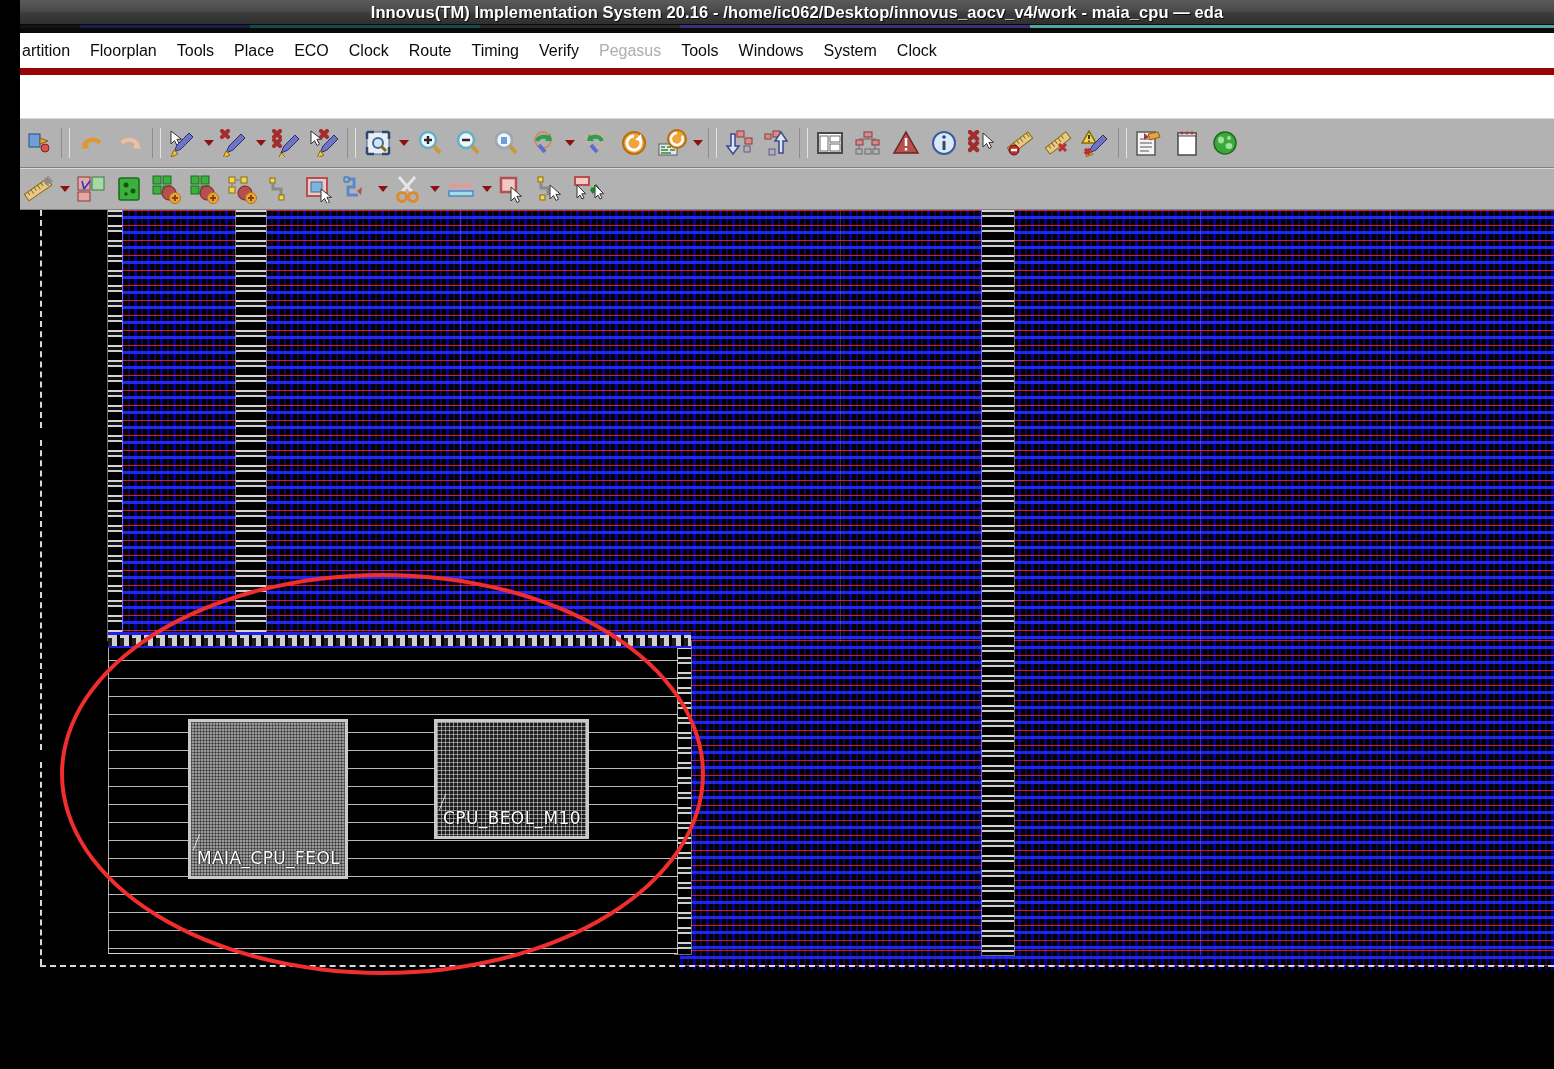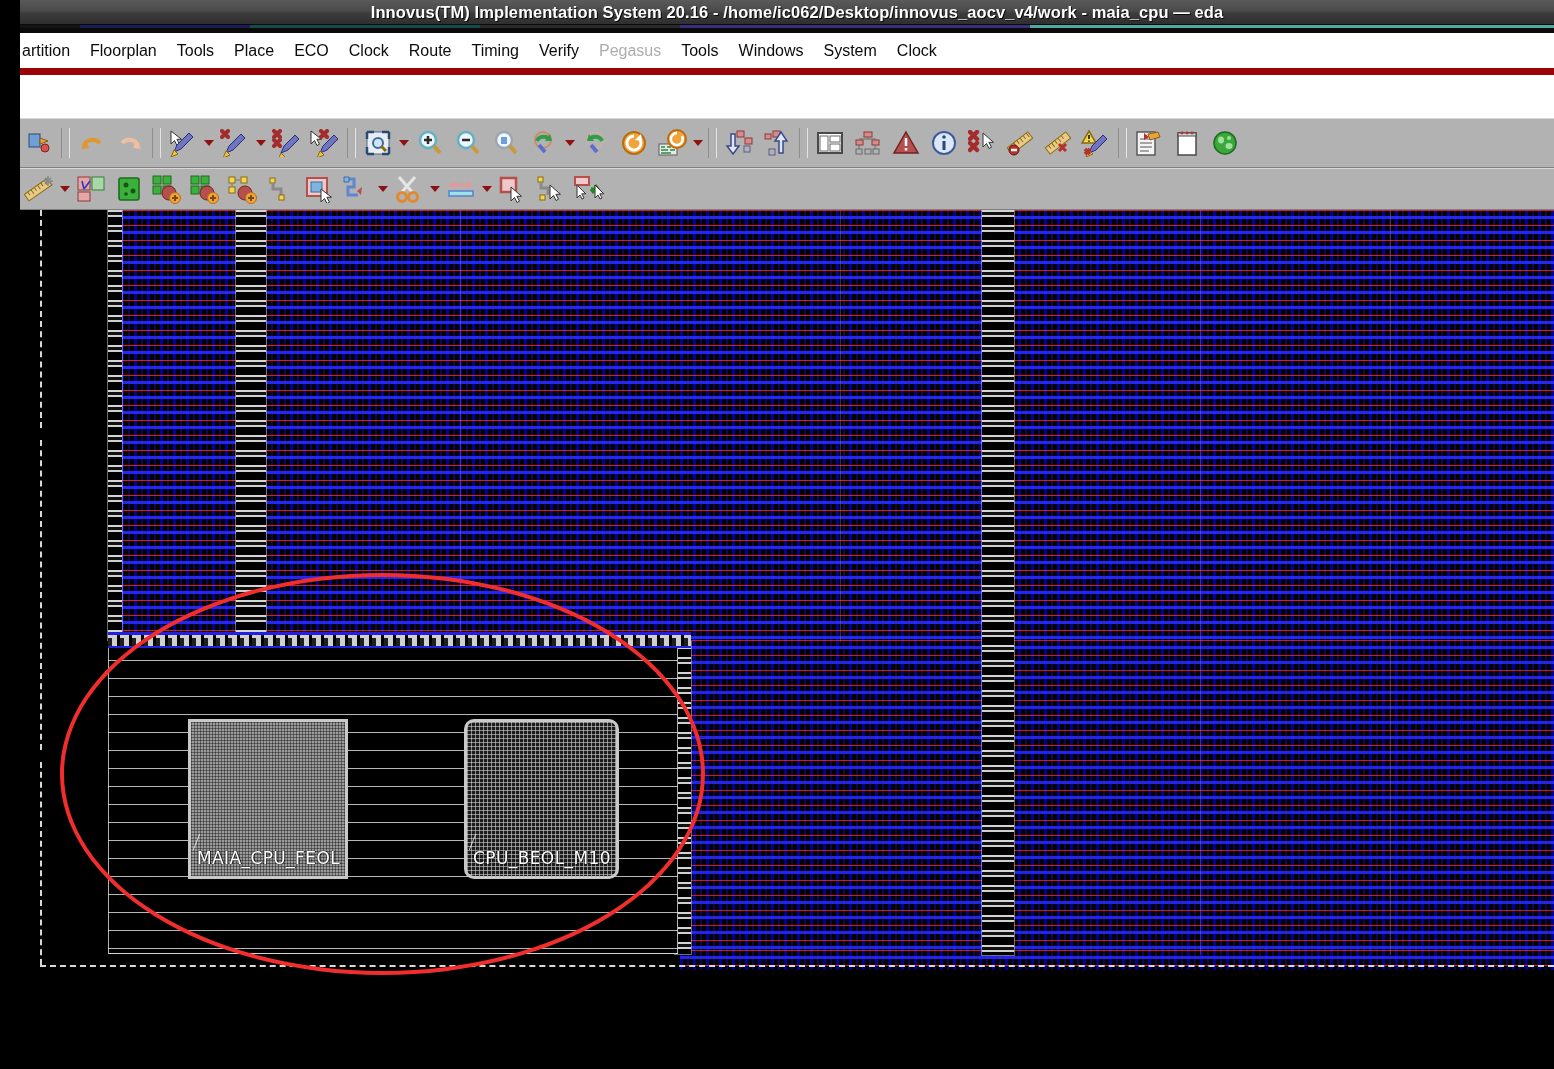--- a/index.html
+++ b/index.html
@@ -679,21 +679,21 @@
 
     <div class="emptyregion" style="left:88px; top:432px; width:570px; height:312px;"></div>
 
     <div class="padrow" style="left:88px; top:422px; width:583px; height:16px;"></div>
 
     <div class="macro feol" style="left:168px; top:509px; width:160px; height:160px;">
       <span class="orient"></span>
       <span class="mlabel">MAIA_CPU_FEOL</span>
     </div>
 
-    <div class="macro beol" style="left:444px; top:509px; width:155px; height:160px;border-radius:10px;">
+    <div class="macro beol" style="left:414px; top:509px; width:155px; height:120px;">
       <span class="orient"></span>
       <span class="mlabel">CPU_BEOL_M10</span>
     </div>
 
     <div class="dashline-v" style="left:20px; top:0px; height:218px;"></div>
     <div class="dashline-v" style="left:20px; top:230px; height:310px;"></div>
     <div class="dashline-v" style="left:20px; top:552px; height:203px;"></div>
     <div class="dashline-h" style="left:20px; top:755px; width:1534px;"></div>
 
     <div class="annot-ellipse" style="left:40px; top:363px; width:645px; height:402px;"></div>

